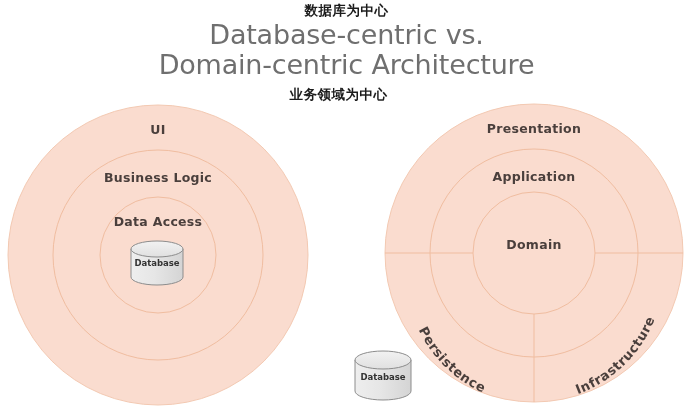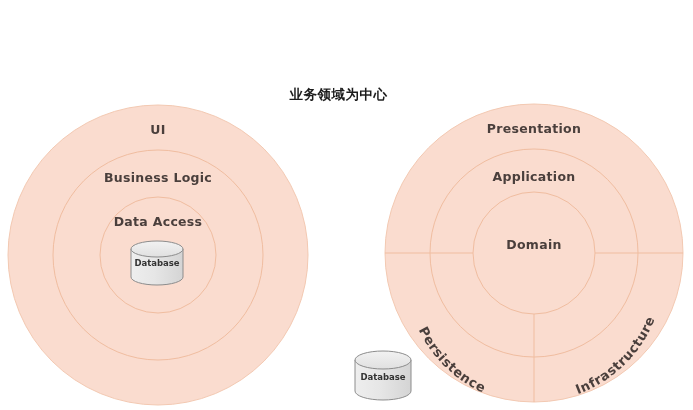--- a/index.html
+++ b/index.html
@@ -71,21 +71,26 @@
     font-size: 8.5px;
     font-weight: 700;
     fill: #333333;
   }
 </style>
 </head>
 <body>
 
 <div id="stage">
 
+  <div class="cn-label" id="cn-top">数据库为中心</div>
 
+  <div id="title-block">
+    <span class="tline">Database-centric vs.</span>
+    <span class="tline">Domain-centric Architecture</span>
+  </div>
 
   <div class="cn-label" id="cn-bottom">业务领域为中心</div>
 
   <svg width="693" height="410" viewBox="0 0 693 410" style="position:absolute; left:0; top:0;">
     <defs>
       <linearGradient id="cylTop" x1="0" y1="0" x2="0" y2="1">
         <stop offset="0%" stop-color="#f2f2f2"></stop>
         <stop offset="100%" stop-color="#e0e0e0"></stop>
       </linearGradient>
       <linearGradient id="cylBody" x1="0" y1="0" x2="1" y2="0">

